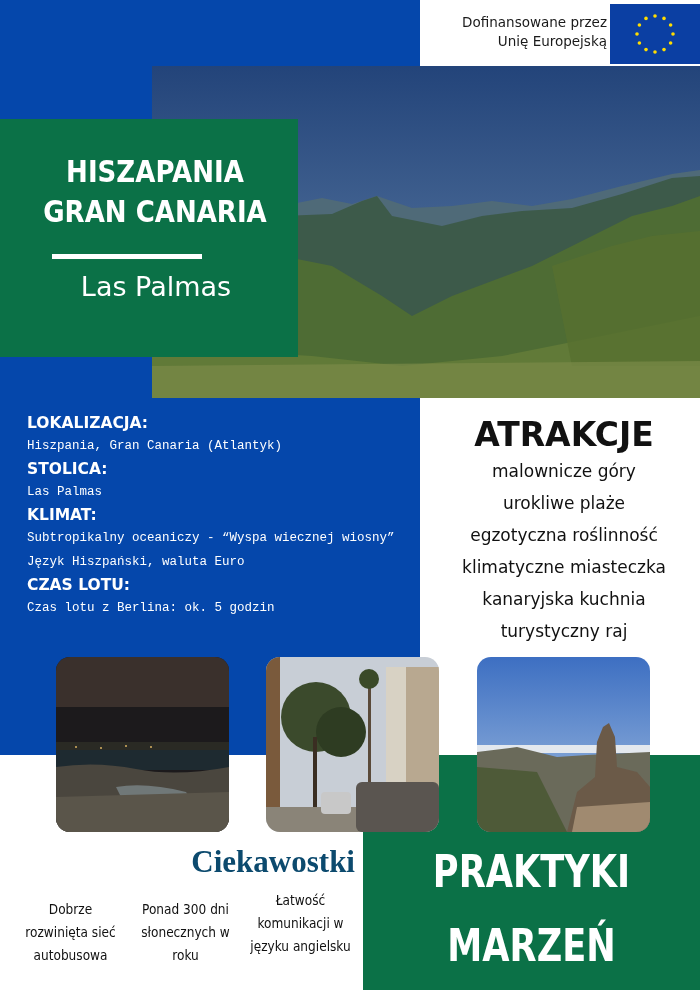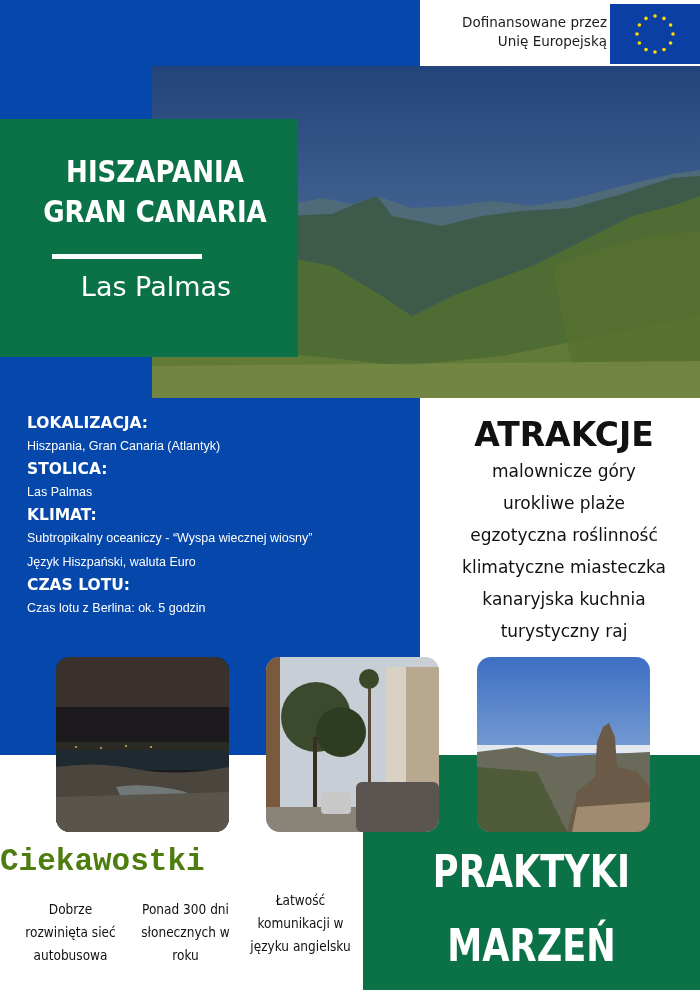--- a/index.html
+++ b/index.html
@@ -22,36 +22,36 @@
 
   
   .title-box { position: absolute; left: 0; top: 119px; width: 298px; height: 238px; background: #0b7147; color: #ffffff; text-align: center; }
   .title-main { position: absolute; left: 0; top: 32px; width: 310px; font-family: "DejaVu Sans", sans-serif; font-weight: bold; font-size: 31px; line-height: 40px; letter-spacing: 0px; transform: scaleX(0.84); }
   .title-rule { position: absolute; left: 52px; top: 135px; width: 150px; height: 5px; background: #ffffff; }
   .title-sub { position: absolute; left: 0; top: 145px; width: 312px; font-family: "DejaVu Sans", sans-serif; font-size: 27px; line-height: 45px; font-weight: normal; }
 
   
   .info { position: absolute; left: 27px; top: 412px; width: 390px; color: #ffffff; }
   .info-label { font-family: "DejaVu Sans", sans-serif; font-weight: bold; font-size: 15.5px; line-height: 22px; }
-  .info-value { font-family: Liberation Sans, sans-serif; font-size: 12.5px; line-height: 24px; }
+  .info-value { font-family: Liberation Mono, monospace; font-size: 12.5px; line-height: 24px; }
 
   
   .attr { position: absolute; left: 436px; top: 415px; width: 256px; text-align: center; color: #111; }
   .attr-title { font-family: "DejaVu Sans", sans-serif; font-weight: bold; font-size: 33px; line-height: 40px; letter-spacing: 0px; }
   .attr-item { font-family: "DejaVu Sans", sans-serif; font-size: 17px; line-height: 32px; }
 
   
   .photo { position: absolute; top: 657px; width: 173px; height: 175px; border-radius: 14px; overflow: hidden; }
   .photo svg { width: 100%; height: 100%; display: block; }
   .photo-1 { left: 56px; }
   .photo-2 { left: 266px; }
   .photo-3 { left: 477px; }
 
   
-  .facts-title { position: absolute; left: 0; top: 840px; width: 355px; text-align: left; font-family: Liberation Mono, monospace; font-weight: bold; font-size: 31px; line-height: 44px; color: #4d7c0f; }
+  .facts-title { position: absolute; left: 0; top: 840px; width: 355px; text-align: right; font-family: Liberation Serif, serif; font-weight: bold; font-size: 31px; line-height: 44px; color: #0c4a6e; }
   .facts { position: absolute; top: 892px; left: 8px; width: 350px; display: flex; justify-content: flex-end; }
   .fact { width: 115px; text-align: center; font-family: "DejaVu Sans", sans-serif; font-size: 13.5px; line-height: 23px; color: #111; transform: scaleX(0.9); }
   .fact-1 { margin-top: 6px; }
   .fact-2 { margin-top: 6px; }
   .fact-3 { margin-top: -3px; }
 
   
   .praktyki { position: absolute; left: 363px; top: 835px; width: 337px; text-align: center; color: #ffffff; font-family: "DejaVu Sans", sans-serif; font-weight: bold; font-size: 44px; line-height: 74px; transform: scaleX(0.8); transform-origin: center; }
 </style>
 </head>

